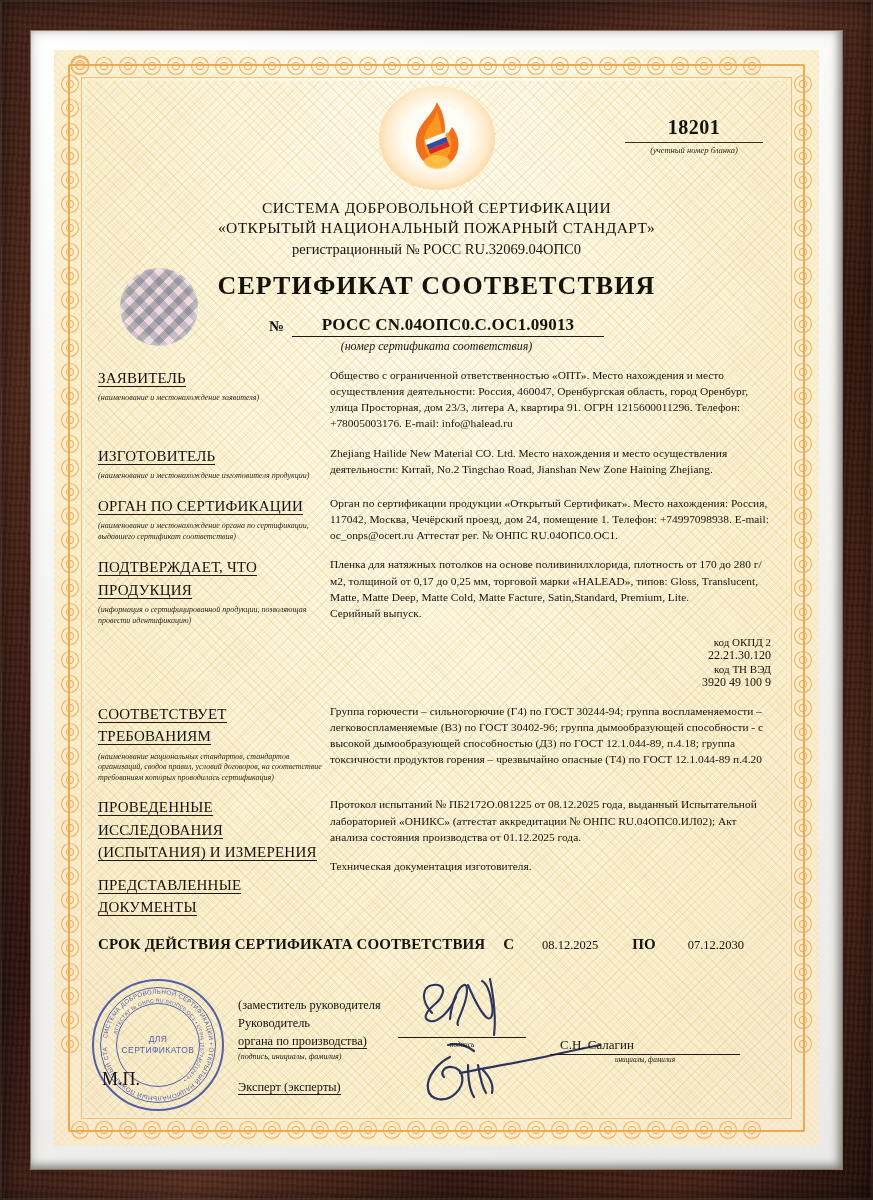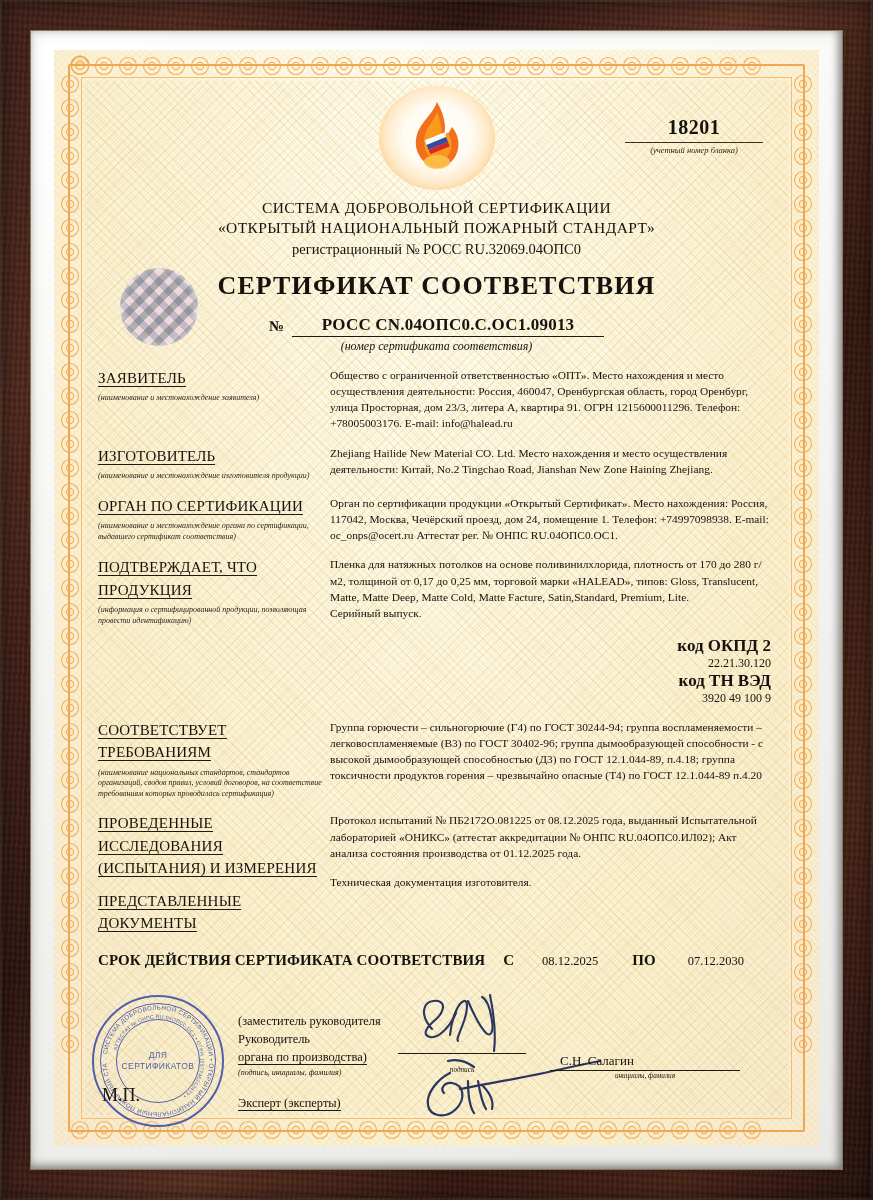--- a/index.html
+++ b/index.html
@@ -153,21 +153,21 @@
     font-size: 15px; font-weight: normal; letter-spacing: .2px;
     border-bottom: 1.5px solid #20190f; display: inline; line-height: 1.5;
     box-decoration-break: clone; -webkit-box-decoration-break: clone;
   }
   .lbl .sub {
     font-size: 8px; font-style: italic; line-height: 1.33; margin-top: 4px; color:#241d12;
   }
   .val p { margin-bottom: 0; }
 
   .codes { text-align: right; margin-top: 9px; padding-right: 4px; }
-  .codes .ck { font-size: 17px; font-weight: bold; }
+  .codes .ck { font-size: 11px; font-weight: normal; }
   .codes .cv { font-size: 12px; }
 
   .validity {
     display:flex; align-items: baseline; gap: 8px; margin-top: 15px;
     border-top: 0; padding-top: 2px;
   }
   .validity .vt { font-size: 15px; font-weight: bold; letter-spacing: .1px; }
   .validity .vfrom, .validity .vto { font-size: 12.5px; }
   .validity .vc { font-size: 15px; font-weight: bold; }
 
@@ -199,21 +199,21 @@
 
   .sig-block { position:absolute; left: 140px; top: 14px; right: 0; }
   .sig-role { font-size: 12.4px; line-height: 1.45; }
   .sig-role .u { border-bottom: 1px solid #20190f; display:inline; }
   .sig-role .tiny { font-size: 8px; font-style: italic; }
 
   .sig-lines { position:absolute; left: 300px; right: 0; top: 0; }
   .sig-line-grp { position:absolute; display:flex; gap: 24px; width: 100%; }
   .sig-line { width: 128px; }
   .sig-line .ln { border-top: 1px solid #20190f; }
-  .sig-line .cap { text-align:center; font-size: 7.2px; font-style:italic; margin-top:12px; }
+  .sig-line .cap { text-align:center; font-size: 7.2px; font-style:italic; margin-top:3px; }
   .sig-name { width: 190px; }
   .sig-name .nm { font-size: 13px; text-align:left; padding-left: 10px; margin-bottom:1px; }
   .sig-name .ln { border-top: 1px solid #20190f; }
   .sig-name .cap { text-align:center; font-size: 7.2px; font-style:italic; margin-top:1px; }
 
   .handwriting { position:absolute; left: 296px; top: -22px; pointer-events:none; }
 </style>
 </head>
 <body>
 

